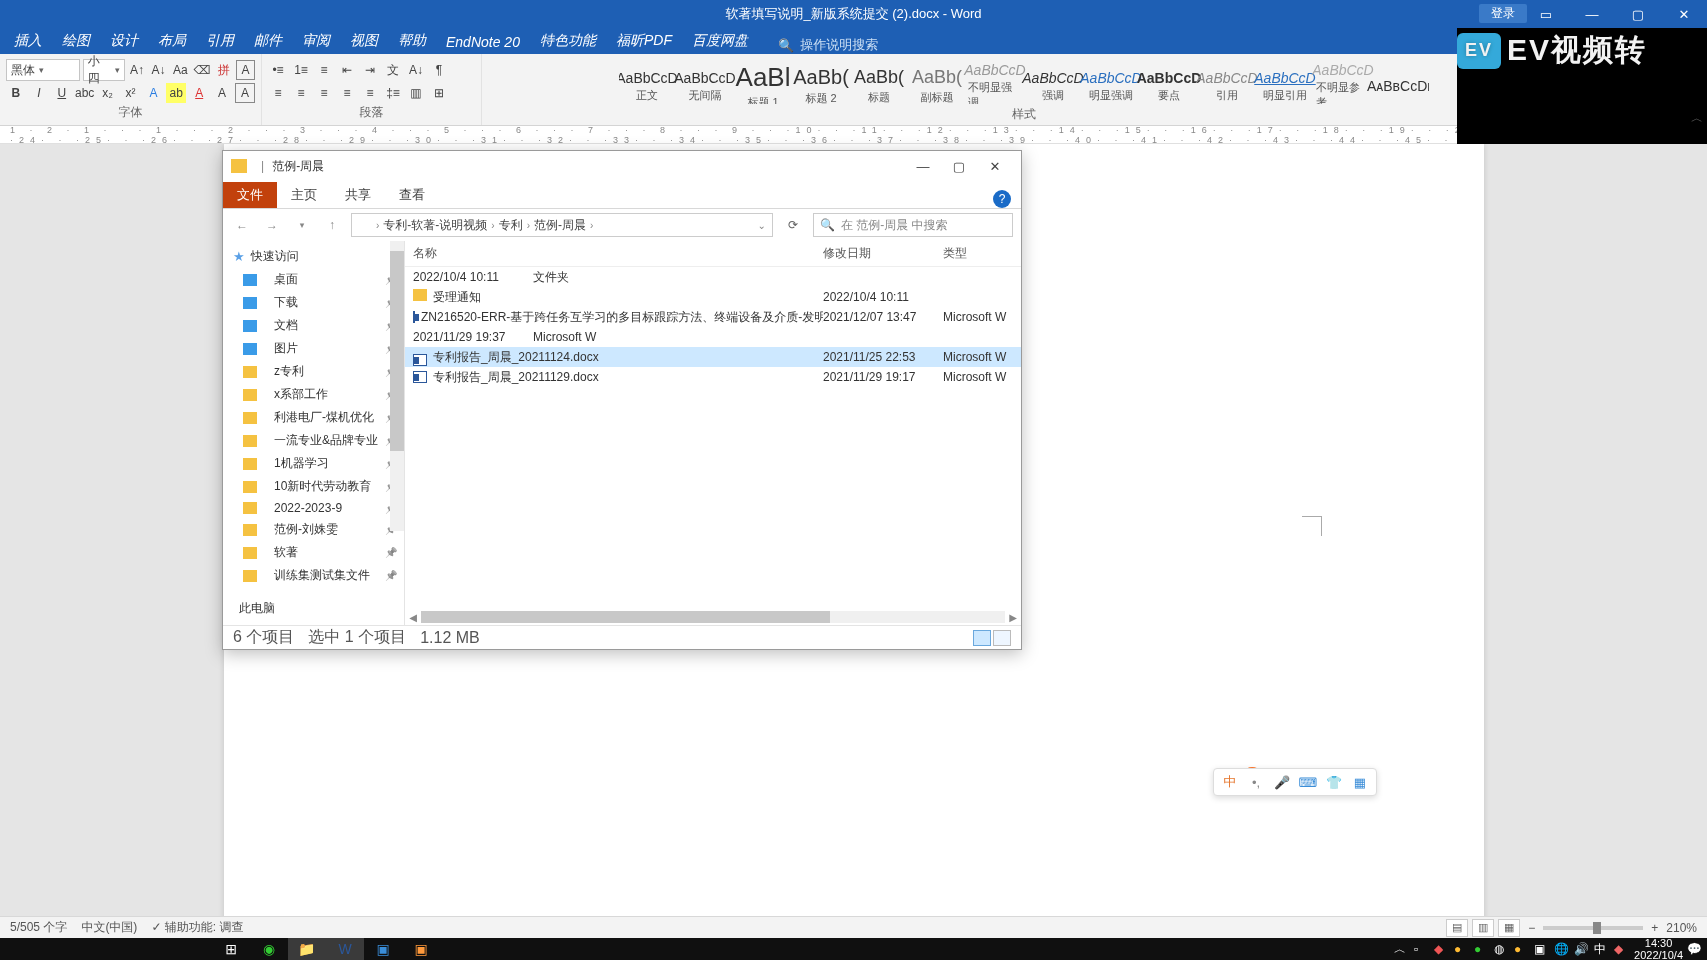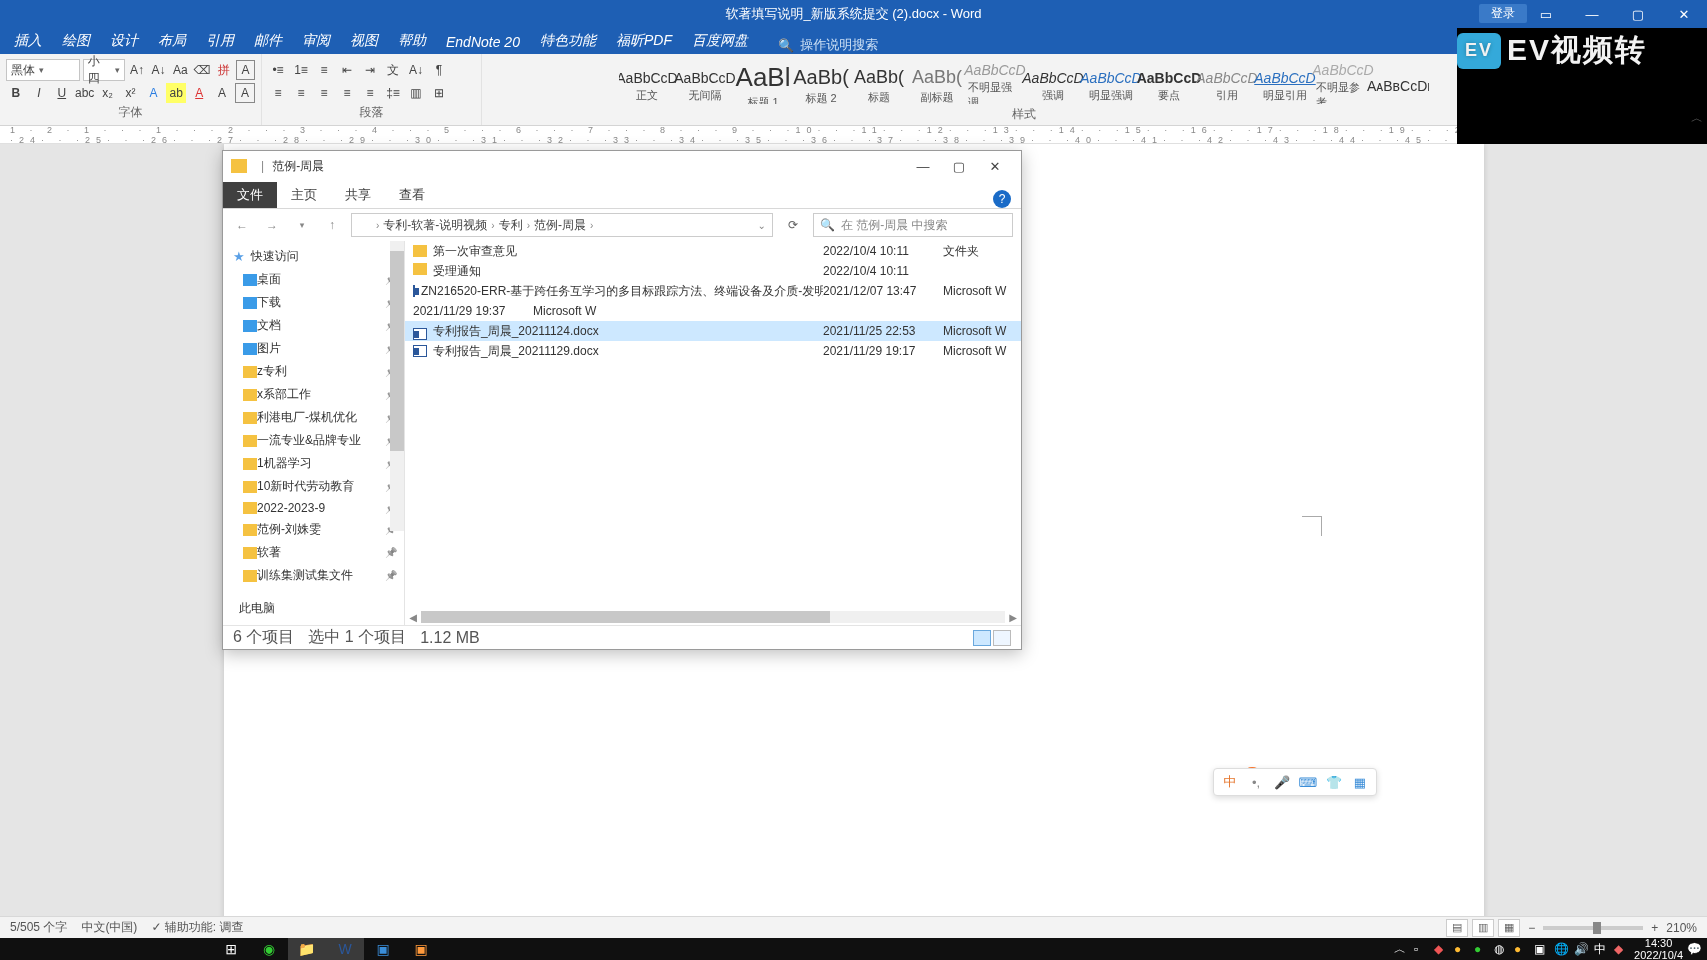--- a/index.html
+++ b/index.html
@@ -52,34 +52,34 @@
 
 
 .explorer { position: absolute; left: 222px; top: 150px; width: 800px; height: 500px; background: #fff; border: 1px solid #9a9a9a; box-shadow: 0 4px 16px rgba(0,0,0,0.25); display: flex; flex-direction: column; }
 .explorer-title { height: 30px; display: flex; align-items: center; padding: 0 8px; font-size: 12px; color: #333; }
 .explorer-title .folder-ico { width: 16px; height: 14px; background: #f5c241; margin-right: 6px; display:inline-block; }
 .explorer-title .win-btns { margin-left: auto; display: flex; }
 .explorer-title .win-btns .wb { width: 36px; height: 24px; display: flex; align-items: center; justify-content: center; font-size: 13px; color: #444; }
 
 .explorer-tabs { height: 28px; display: flex; align-items: flex-end; font-size: 13px; border-bottom: 1px solid #d8d8d8; }
 .explorer-tabs .etab { padding: 4px 14px; color: #444; }
-.explorer-tabs .etab.active { background: #404040; color: #fff; }
+.explorer-tabs .etab.active { background: #c2410c; color: #fff; }
 .explorer-tabs .help { margin-left: auto; margin-right: 10px; width:18px; height:18px; border-radius:50%; background:#1a6bc7; color:#fff; font-size:12px; display:flex; align-items:center; justify-content:center;}
 
 .explorer-addr { height: 32px; display: flex; align-items: center; padding: 0 8px; gap: 8px; font-size: 12px; color: #555; }
 .explorer-addr .navbtn { width: 22px; text-align: center; color: #888; }
 .explorer-addr .path { flex: 1; border: 1px solid #ccc; height: 24px; display: flex; align-items: center; padding: 0 6px; gap: 4px; color: #444; }
 .explorer-addr .path .seg { display: flex; align-items: center; gap: 4px; }
 .explorer-addr .path .sep { color: #888; font-size: 10px; }
 .explorer-addr .refresh { width: 24px; text-align: center; color: #666; }
 .explorer-addr .search { width: 200px; border: 1px solid #ccc; height: 24px; display: flex; align-items: center; padding: 0 6px; color: #888; gap:6px;}
 
 .explorer-body { flex: 1; display: flex; overflow: hidden; }
 .explorer-nav { width: 182px; border-right: 1px solid #e4e4e4; overflow-y: auto; font-size: 12px; padding: 4px 0; position:relative;}
-.nav-item { display: flex; align-items: center; padding: 3px 4px 3px 20px; gap: 0; color: #333; cursor: pointer; position:relative;}
+.nav-item { display: flex; align-items: center; padding: 3px 4px 3px 20px; gap: 17px; color: #333; cursor: pointer; position:relative;}
 .nav-item.pinned::after { content:"📌"; position:absolute; right:6px; font-size:10px; color:#8a8a8a; filter:grayscale(1) opacity(0.7);}
 .nav-item .ico { width: 14px; height: 12px; display:inline-block; }
 .ico-folder { background: #f5c241; }
 .ico-star { color:#5aa0e6; font-size:13px; }
 .ico-desk { background:#3a9be8; }
 .ico-down { background:#3a9be8; }
 .ico-doc { background:#3a9be8; }
 .ico-pic { background:#3a9be8; }
 .ico-pc { background:#3a9be8; }
 .nav-section { padding: 3px 8px 3px 10px; display:flex; align-items:center; gap:6px; color:#333;}
@@ -441,26 +441,27 @@
       <div id="nav-pc">
           <div class="nav-item">
             <span>3D 对象</span>
           </div>
         </div>
       <div class="nav-scrollbar">
           <div class="thumb"></div>
         </div>
     </div>
     <div class="explorer-list">
+      <div class="list-header">
+        <div class="col-name">名称</div>
+        <div class="col-date">修改日期</div>
+        <div class="col-type">类型</div>
+      </div>
       <div id="file-rows">
           <div class="list-row">
-            <div class="col-name" style="display:flex;align-items:center;overflow:hidden;white-space:nowrap;text-overflow:ellipsis">
-              <span class="fi fi-folder"></span>
-              <span>第一次审查意见</span>
-            </div>
             <div class="col-date">2022/10/4 10:11</div>
             <div class="col-type">文件夹</div>
           </div>
           <div class="list-row">
             <div class="col-name" style="display:flex;align-items:flex-start;overflow:hidden;white-space:nowrap;text-overflow:ellipsis">
               <span class="fi fi-folder"></span>
               <span>受理通知</span>
             </div>
             <div class="col-date">2022/10/4 10:11</div>
             <div class="col-type"></div>

